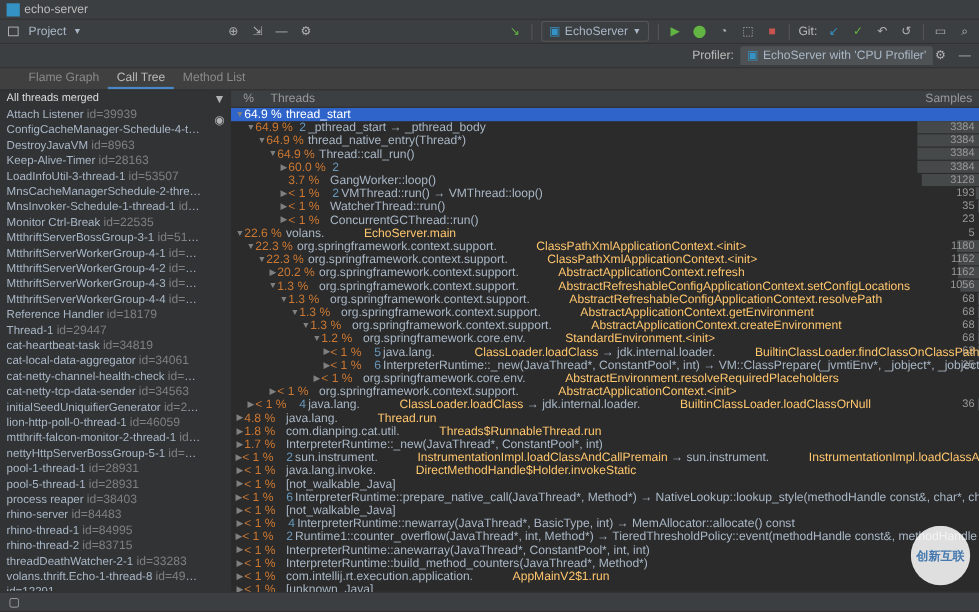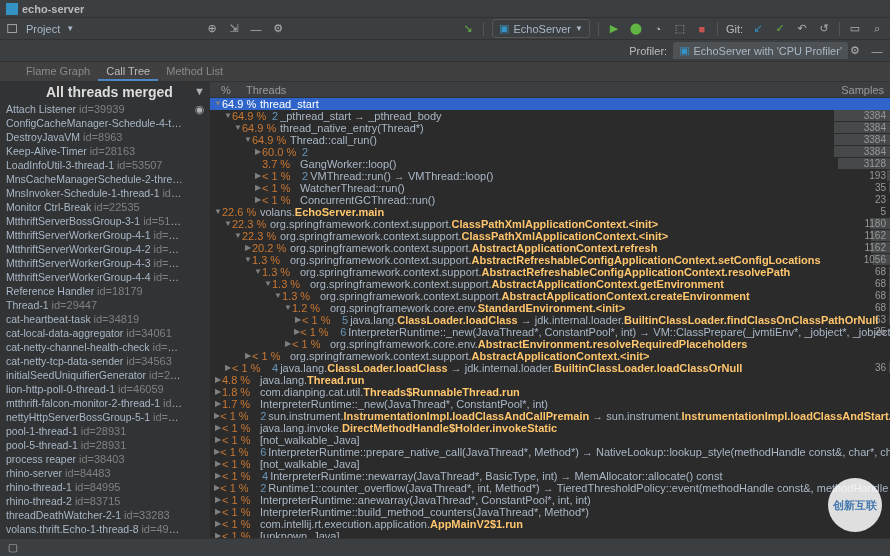--- a/index.html
+++ b/index.html
@@ -1,56 +1,56 @@
 <!DOCTYPE html>
 <html><head>
 <meta charset="utf-8">
 <style>
 * { margin: 0; padding: 0; box-sizing: border-box; font-family: -apple-system, "Segoe UI", sans-serif; font-size: 11px; }
 body { background: #2b2b2b; color: #a9b7c6; width: 890px; height: 556px; overflow: hidden; position: relative; }
 .topbar { height: 18px; background: #3c3f41; display: flex; align-items: center; padding: 0 6px; border-bottom: 1px solid #323232; }
 .topbar .proj-icon { width: 12px; height: 12px; background: #3592c4; margin-right: 4px; }
-.topbar .title { color: #bbb; font-weight: bold; }
+.topbar .title { color: #bbb; font-weight: normal; }
 .toolbar { height: 22px; background: #3c3f41; display: flex; align-items: center; justify-content: space-between; padding: 0 6px; border-bottom: 1px solid #323232; }
 .toolbar-left { display: flex; align-items: center; gap: 6px; }
 .toolbar-right { display: flex; align-items: center; gap: 8px; }
 .icon { width: 14px; height: 14px; display: inline-flex; align-items: center; justify-content: center; color: #afb1b3; cursor: pointer; }
 .icon svg { width: 14px; height: 14px; }
 .run-config { display: flex; align-items: center; gap: 4px; padding: 2px 6px; border: 1px solid #555; border-radius: 3px; background: #3c3f41; }
 .profiler-tab { height: 22px; background: #3c3f41; display: flex; align-items: center; padding: 0 6px; border-bottom: 1px solid #323232; justify-content: flex-end; }
 .profiler-tab-left { display: flex; align-items: center; gap: 6px; }
 .profiler-label { color: #bbb; }
 .profiler-run { display: flex; align-items: center; gap: 4px; background: #4e5254; padding: 2px 6px; border-radius: 3px 3px 0 0; }
 .subtabs { height: 20px; background: #404040; display: flex; padding-left: 18px; border-bottom: 1px solid #323232; }
 .subtab { padding: 3px 8px; color: #8a8a8a; cursor: pointer; }
 .subtab.active { color: #bbb; border-bottom: 2px solid #4a88c7; }
 .main { display: flex; height: calc(556px - 18px - 22px - 22px - 20px - 18px); }
 .left-panel { width: 190px; background: #313335; overflow: hidden; border-right: 1px solid #323232; }
-.left-header { padding: 2px 6px; font-weight: bold; color: #ddd; background: #313335; font-size: 14px; margin-left: 40px; }
+.left-header { padding: 2px 6px; font-weight: normal; color: #ddd; background: #313335; font-size: 10px; }
 .thread-list { overflow-y: auto; height: calc(100% - 16px); }
 .thread-item { padding: 1px 6px; white-space: nowrap; overflow: hidden; text-overflow: ellipsis; font-size: 10.5px; color: #a9b7c6; cursor: pointer; }
 .thread-item .tid { color: #808080; }
 .gutter { width: 20px; background: #313335; display: flex; flex-direction: column; align-items: center; padding-top: 2px; gap: 4px; border-right: 1px solid #323232; }
 .gutter .icon { color: #afb1b3; }
 .right-panel { flex: 1; display: flex; flex-direction: column; overflow: hidden; }
 .col-header { height: 16px; background: #3c3f41; display: flex; border-bottom: 1px solid #323232; font-size: 10.5px; color: #999; }
 .col-header .pct-col { width: 32px; text-align: center; padding: 2px 0; }
 .col-header .method-col { flex: 1; padding: 2px 4px; }
 .col-header .samples-col { width: 60px; text-align: right; padding: 2px 6px; }
 .tree { flex: 1; overflow: auto; font-size: 10.5px; }
 .row { display: flex; align-items: center; height: 12px; line-height: 12px; padding: 0; white-space: nowrap; cursor: pointer; }
 .row.selected { background: #2f65ca; color: #fff; }
 .row .arrow { width: 8px; display: inline-block; text-align: center; color: #808080; font-size: 8px; }
 .row .arrow.down::before { content: "▼"; }
 .row .arrow.right::before { content: "▶"; }
 .row .pct { color: #cc7832; min-width: 38px; display: inline-block; }
 .row.selected .pct { color: #fff; }
 .row .rec { color: #6897bb; margin: 0 2px; }
 .row .method { color: #a9b7c6; }
-.row .method b { color: #ffc66d; font-weight: bold; }
+.row .method b { color: #ffc66d; font-weight: normal; margin-left: 36px; }
 .row.selected .method, .row.selected .method b { color: #fff; }
 .samples-bar { position: absolute; right: 0; height: 11px; display: flex; align-items: center; justify-content: flex-end; padding-right: 4px; }
 .bar-bg { position: absolute; right: 0; top: 0; bottom: 0; background: #45494a; }
 .bar-val { position: relative; color: #999; font-size: 10px; }
 .tree-row-wrap { position: relative; }
 .statusbar { position: absolute; bottom: 0; left: 0; right: 0; height: 18px; background: #3c3f41; border-top: 1px solid #323232; display: flex; align-items: center; padding: 0 6px; }
 .watermark { position: absolute; right: 8px; bottom: 24px; width: 54px; height: 54px; border-radius: 50%; background: #fff; display: flex; align-items: center; justify-content: center; font-size: 9px; color: #4a88c7; font-weight: bold; text-align: center; opacity: 0.85; }
 .sep { width: 1px; height: 14px; background: #555; }
 </style>
 </head>

